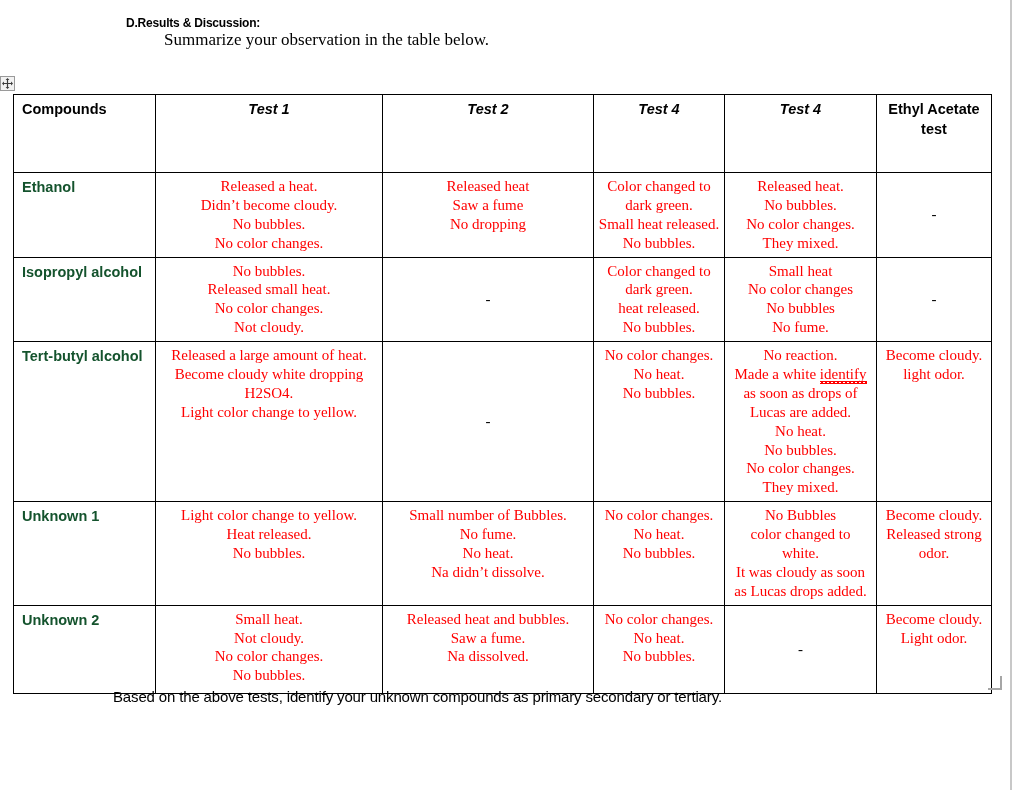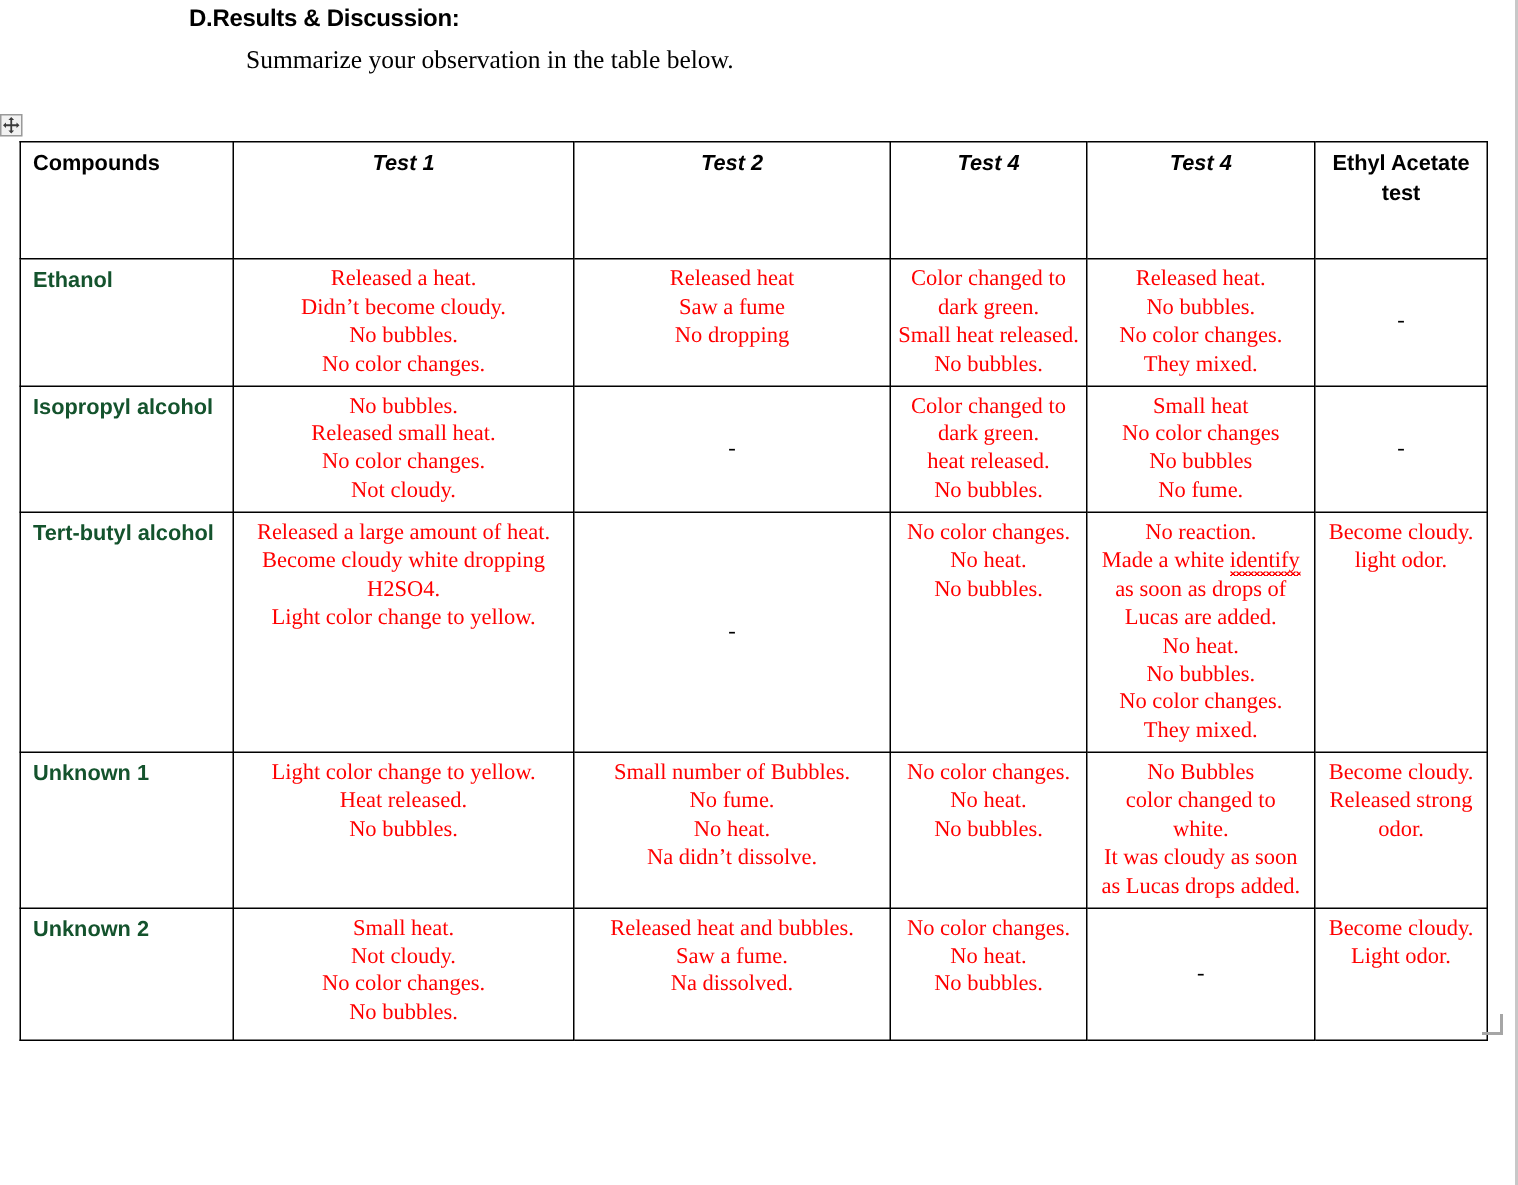--- a/index.html
+++ b/index.html
@@ -29,24 +29,25 @@
   
   .heading-block {
     position: absolute;
     left: 126px;
     top: 4px;
     width: 800px;
   }
   .doc-heading {
     font-family: "Liberation Sans", sans-serif;
     font-weight: bold;
-    font-size: 16px;
+    font-size: 12px;
     letter-spacing: -0.2px;
     color: #000000;
     white-space: nowrap;
+    margin-top: 12px;
   }
   .doc-subheading {
     position: absolute;
     left: 164px;
     top: 30px;
     font-family: "Liberation Serif", serif;
     font-size: 17px;
     color: #000000;
     white-space: nowrap;
   }
@@ -377,13 +378,14 @@
           <span class="line">Light odor.</span>
         </td>
     </tr>
 
   </tbody>
 </table>
 
 <div class="table-resize-handle"></div>
 
 <div class="footer-block">
+  <div class="footer-line-1">Based on the above tests, identify your unknown compounds as primary secondary or tertiary.</div>
 </div>
 
 </body></html>

